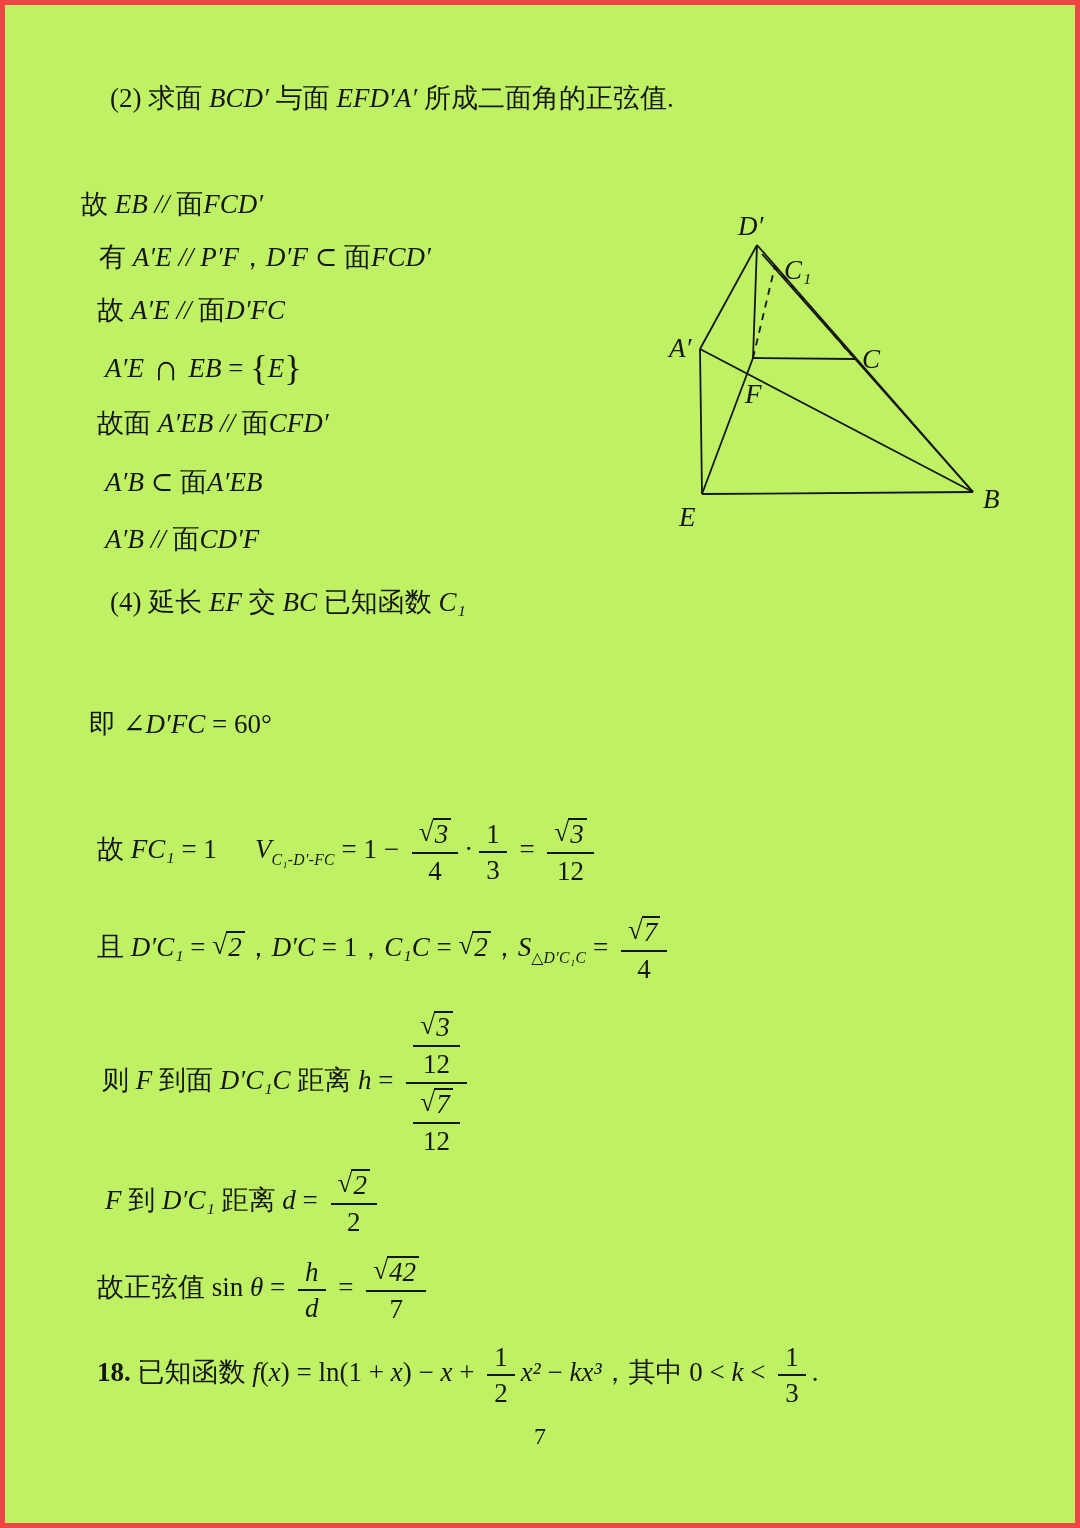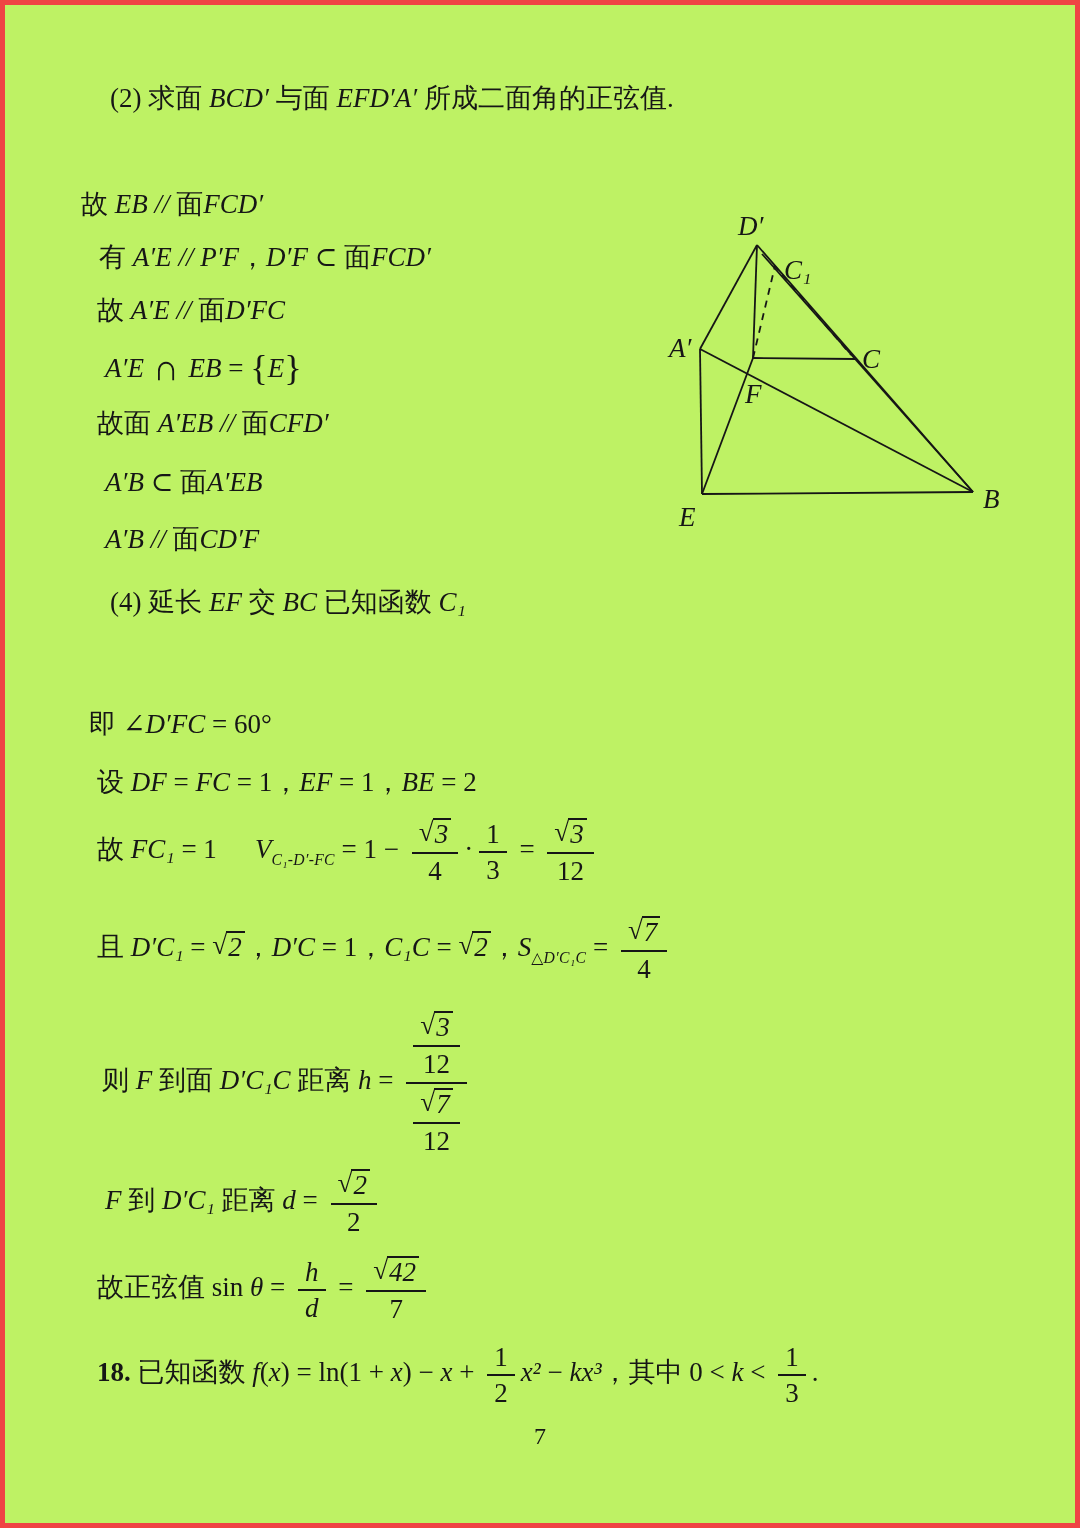--- a/index.html
+++ b/index.html
@@ -68,23 +68,20 @@
 
   <div class="line" style="top:580px;left:105px">
     <span class="cn">(4) 延长 </span><span class="it">EF</span><span class="cn"> 交 </span><span class="it">BC</span><span class="cn"> 已知函数 </span><span class="it">C₁</span>
   </div>
 
 
   <div class="line" style="top:702px;left:84px">
     <span class="cn">即 </span><span class="rm">∠</span><span class="it">D′FC</span><span class="rm"> = 60°</span>
   </div>
 
-  <div class="line" style="top:760px;left:92px">
-    <span class="cn">设 </span><span class="it">DF</span><span class="rm"> = </span><span class="it">FC</span><span class="rm"> = 1</span><span class="cn">，</span><span class="it">EF</span><span class="rm"> = 1</span><span class="cn">，</span><span class="it">BE</span><span class="rm"> = 2</span>
-  </div>
 
   <div class="line" style="top:812px;left:92px">
     <span class="cn">故 </span><span class="it">FC₁</span><span class="rm"> = 1</span><span class="gap"></span><span class="it">V</span><span class="sub">C₁-D′-FC</span><span class="rm"> = 1 − </span><span class="frac"><span class="num"><span class="sqrt"><span class="sgn">√</span><span class="rad">3</span></span></span><span class="den">4</span></span><span class="rm">·</span><span class="frac"><span class="num">1</span><span class="den">3</span></span><span class="rm"> = </span><span class="frac"><span class="num"><span class="sqrt"><span class="sgn">√</span><span class="rad">3</span></span></span><span class="den">12</span></span>
   </div>
 
   <div class="line" style="top:910px;left:92px">
     <span class="cn">且 </span><span class="it">D′C₁</span><span class="rm"> = </span><span class="sqrt"><span class="sgn">√</span><span class="rad">2</span></span><span class="cn">，</span><span class="it">D′C</span><span class="rm"> = 1</span><span class="cn">，</span><span class="it">C₁C</span><span class="rm"> = </span><span class="sqrt"><span class="sgn">√</span><span class="rad">2</span></span><span class="cn">，</span><span class="it">S</span><span class="sub">△D′C₁C</span><span class="rm"> = </span><span class="frac"><span class="num"><span class="sqrt"><span class="sgn">√</span><span class="rad">7</span></span></span><span class="den">4</span></span>
   </div>
 
   <div class="line" style="top:1003px;left:97px">

